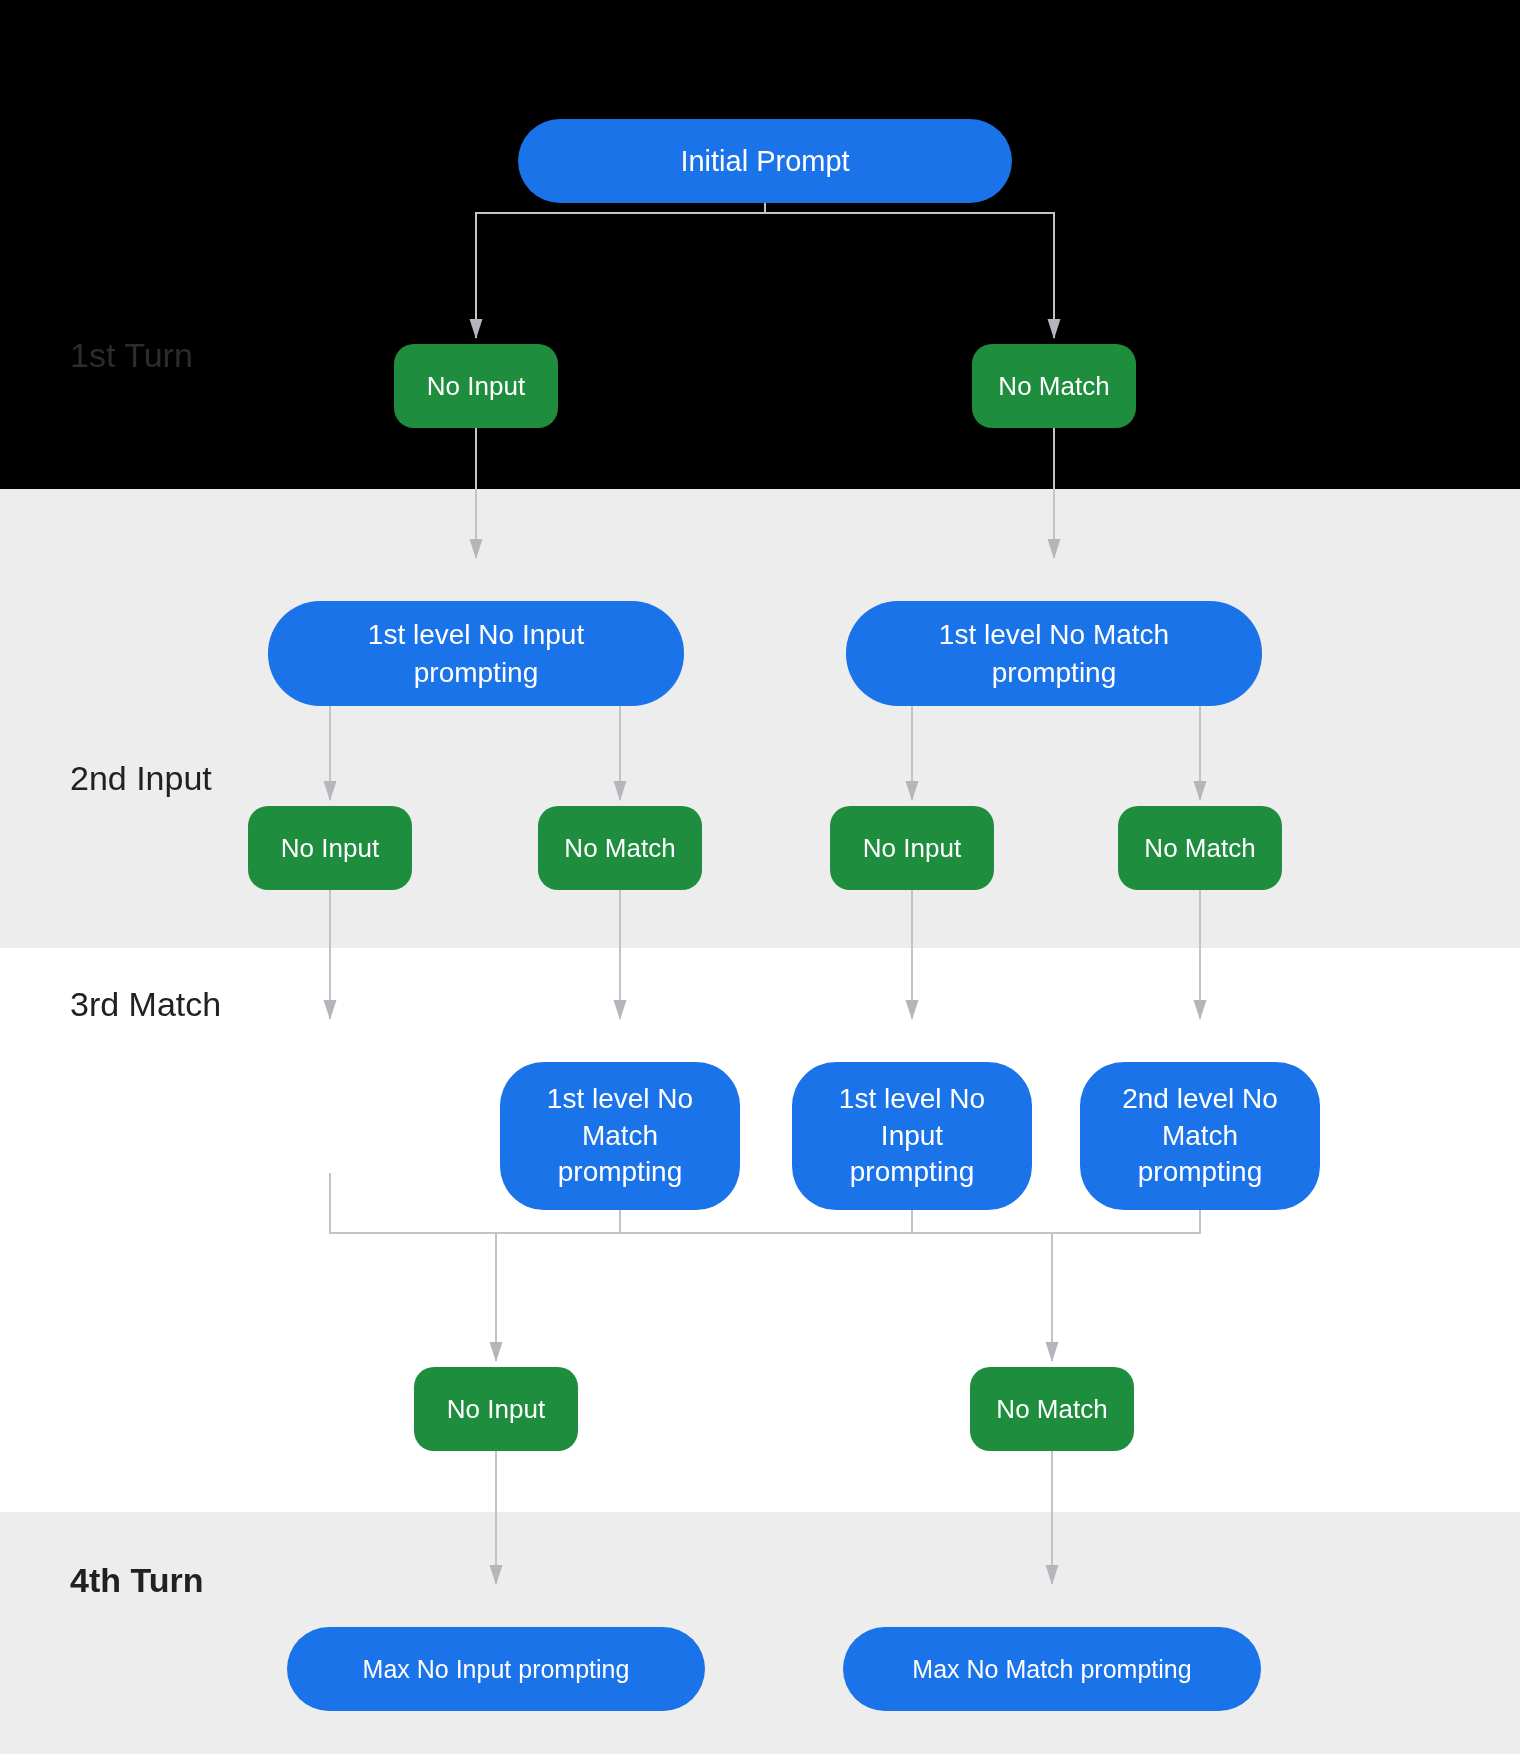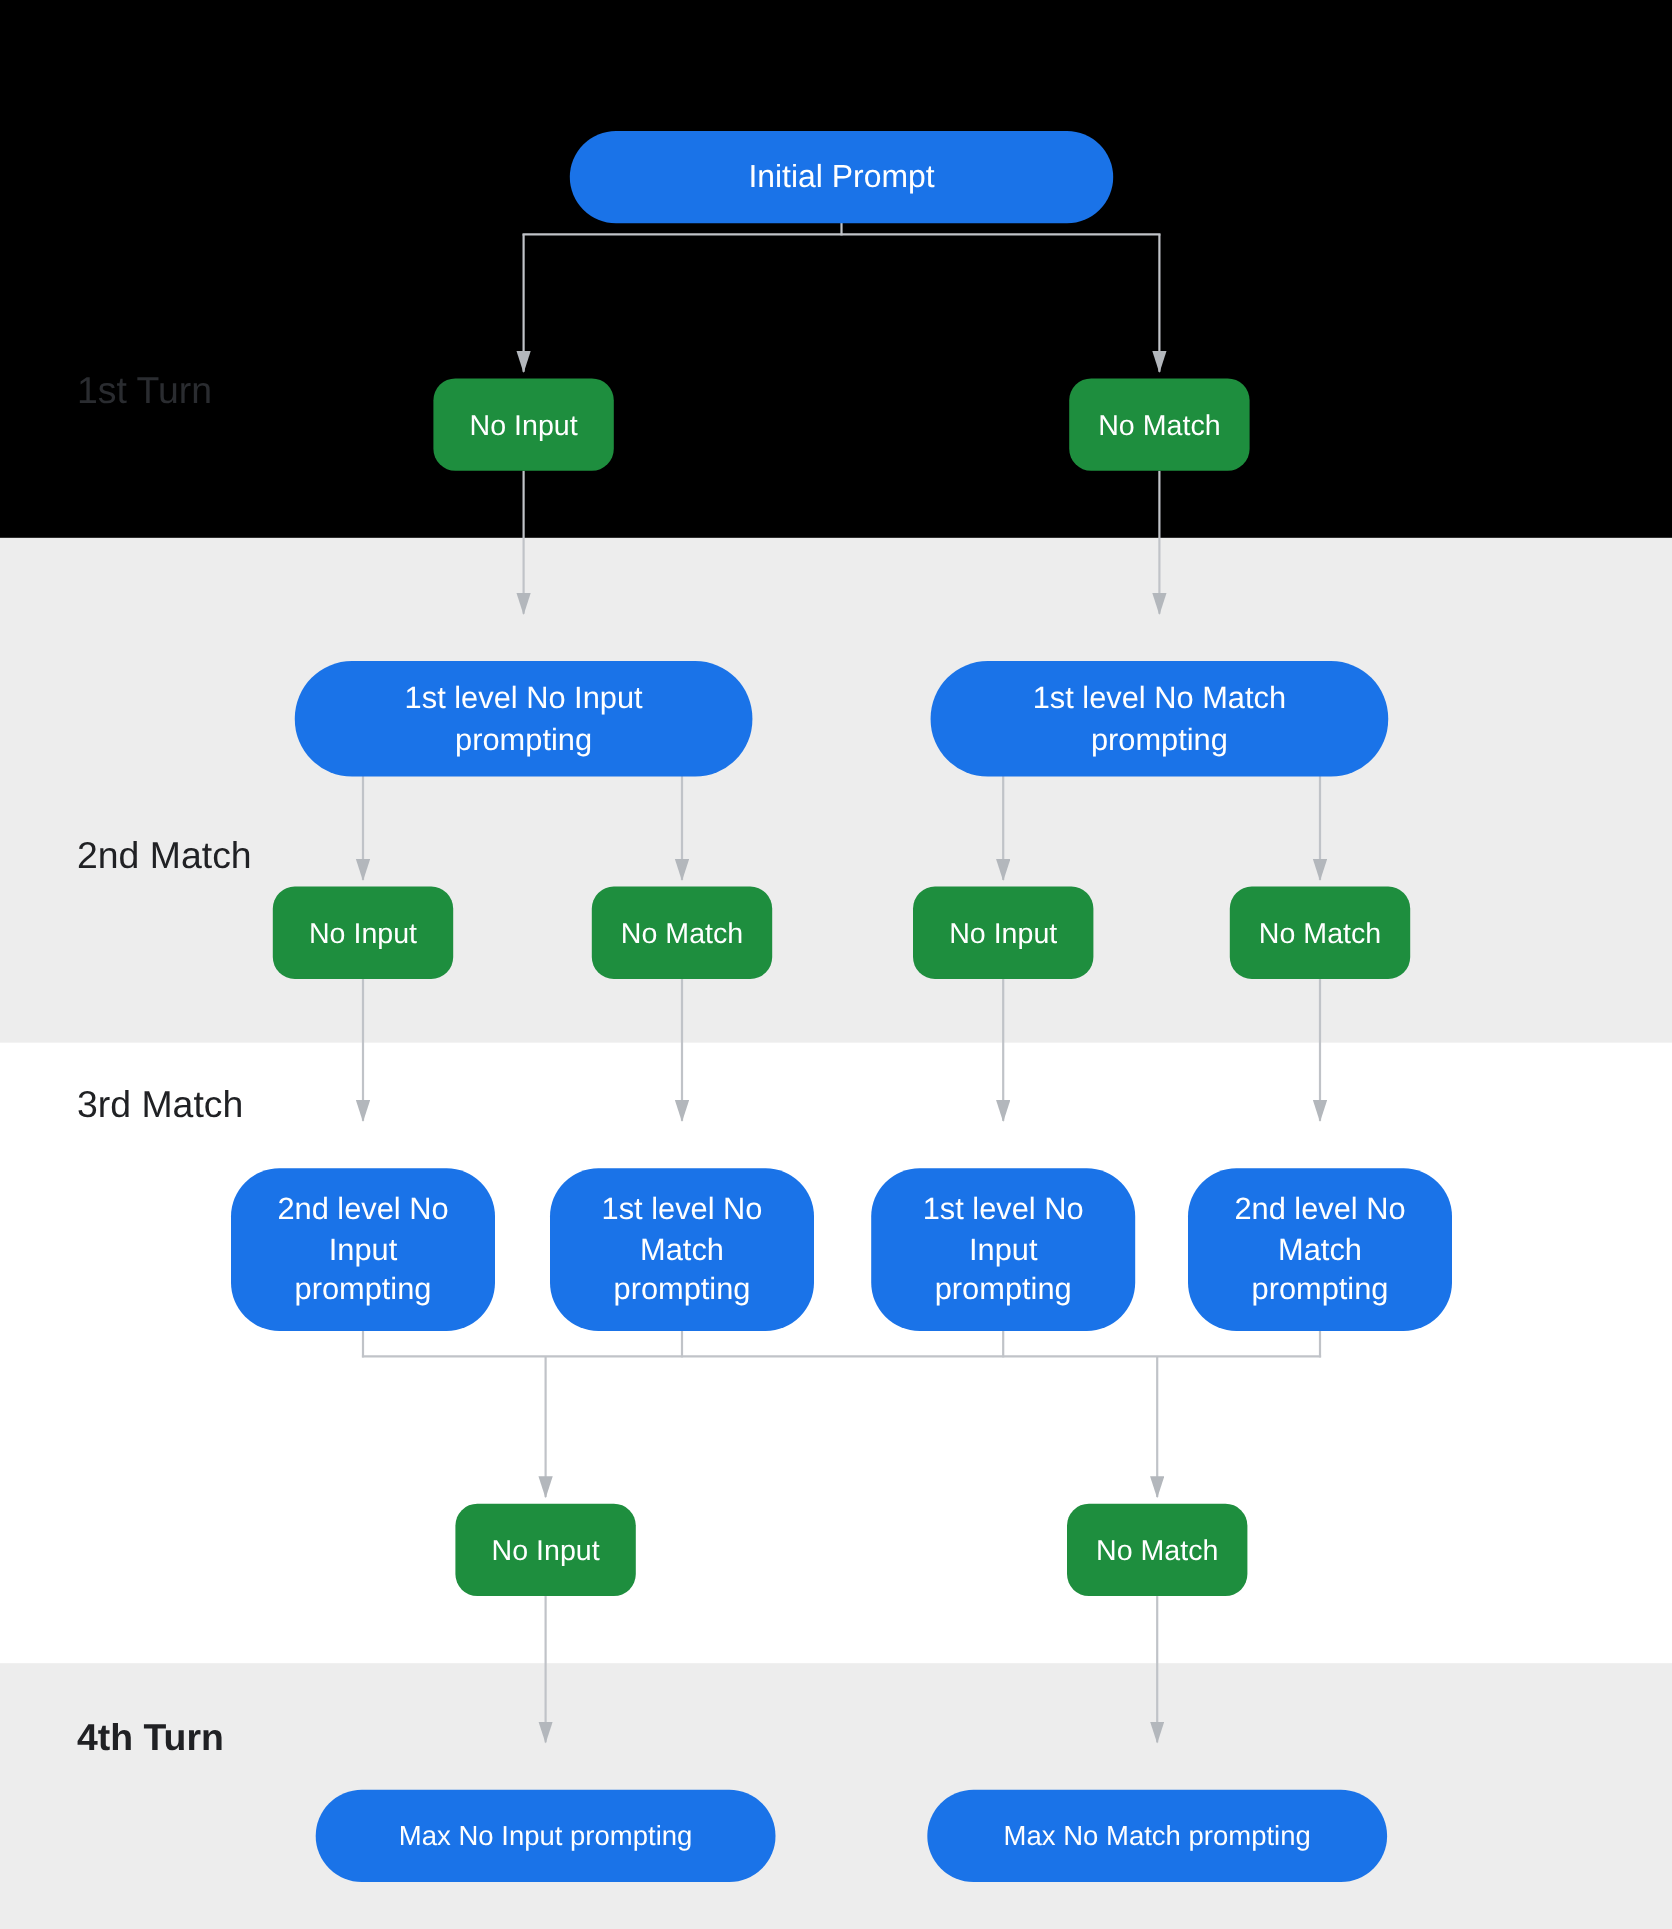--- a/index.html
+++ b/index.html
@@ -70,21 +70,21 @@
 <body>
 
 <div class="canvas">
 
   <div class="section s1"></div>
   <div class="section s2"></div>
   <div class="section s3"></div>
   <div class="section s4"></div>
 
   <div class="turn-label on-black" style="top:335px;">1st Turn</div>
-  <div class="turn-label" style="top:758px;">2nd Match</div>
+  <div class="turn-label" style="top:758px;">2nd Input</div>
   <div class="turn-label" style="top:984px;">3rd Match</div>
   <div class="turn-label" style="top:1560px;font-weight:bold;">4th Turn</div>
 
   <svg class="connectors" width="1520" height="1754" viewBox="0 0 1520 1754">
     <defs>
       <marker id="ah" markerUnits="userSpaceOnUse" markerWidth="22" markerHeight="14" refX="19" refY="6.5" orient="auto">
         <path class="head" d="M0,0 L20,6.5 L0,13 Z"></path>
       </marker>
     </defs>
 
@@ -124,21 +124,20 @@
   <div class="node green" style="left:972px;top:344px;">No Match</div>
 
   <div class="node blue row2" style="left:268px;top:564px;">1st level No Input prompting</div>
   <div class="node blue row2" style="left:846px;top:564px;">1st level No Match prompting</div>
 
   <div class="node green" style="left:248px;top:806px;">No Input</div>
   <div class="node green" style="left:538px;top:806px;">No Match</div>
   <div class="node green" style="left:830px;top:806px;">No Input</div>
   <div class="node green" style="left:1118px;top:806px;">No Match</div>
 
-  <div class="node blue row3" style="left:210px;top:1025px;">2nd level No Input prompting</div>
   <div class="node blue row3" style="left:500px;top:1025px;">1st level No Match prompting</div>
   <div class="node blue row3" style="left:792px;top:1025px;">1st level No Input prompting</div>
   <div class="node blue row3" style="left:1080px;top:1025px;">2nd level No Match prompting</div>
 
   <div class="node green" style="left:414px;top:1367px;">No Input</div>
   <div class="node green" style="left:970px;top:1367px;">No Match</div>
 
   <div class="node blue pill" style="left:287px;top:1590px;">Max No Input prompting</div>
   <div class="node blue pill" style="left:843px;top:1590px;">Max No Match prompting</div>
 

